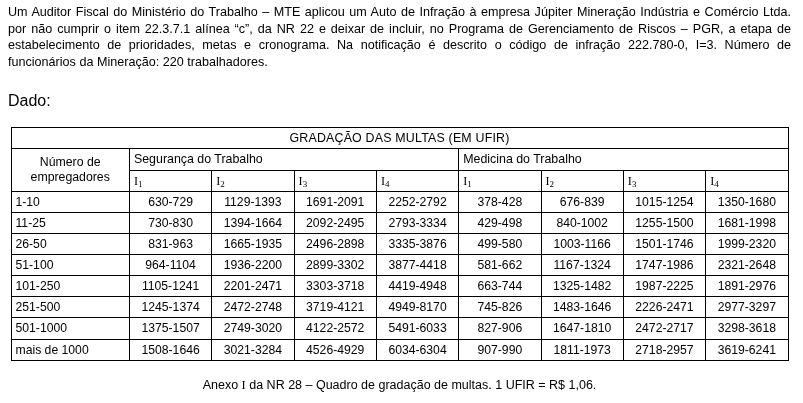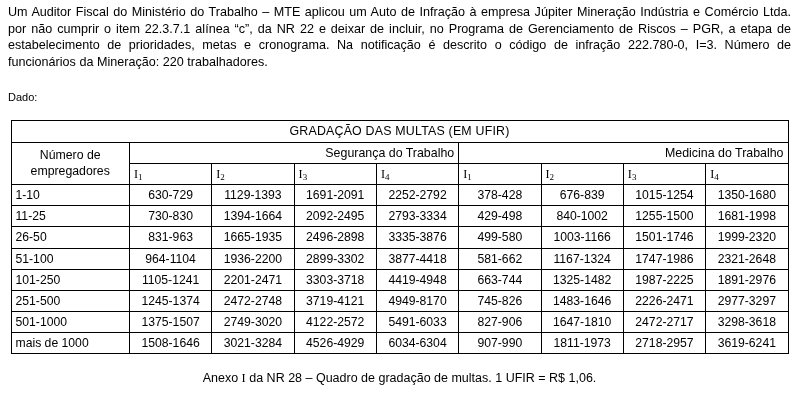--- a/index.html
+++ b/index.html
@@ -22,21 +22,21 @@
     width: 799px;
   }
   .intro {
     text-align: justify;
     margin: 0 0 2px 0;
     font-size: 12.6px;
     line-height: 1.33;
   }
   .dado {
     margin: 19px 0 4px 0;
-    font-size: 11px;
+    font-size: 16px;
   }
   table.grad {
     border-collapse: collapse;
     width: 778px;
     margin: 16px auto;
     table-layout: fixed;
     font-size: 12.2px;
   }
   table.grad td, table.grad th {
     border: 1px solid #000000;
@@ -45,21 +45,21 @@
     vertical-align: middle;
   }
   .title-cell {
     text-align: center;
     font-weight: bold;
     font-size: 12.4px;
     padding: 3px 4px;
     letter-spacing: 0.2px;
   }
   .grp-head {
-    text-align: right;
+    text-align: left;
     font-weight: bold;
     font-size: 12.4px;
     padding: 6px 4px;
   }
   .emp-head {
     text-align: center;
     font-weight: bold;
     font-size: 12.3px;
     line-height: 1.25;
     padding: 4px 2px;

